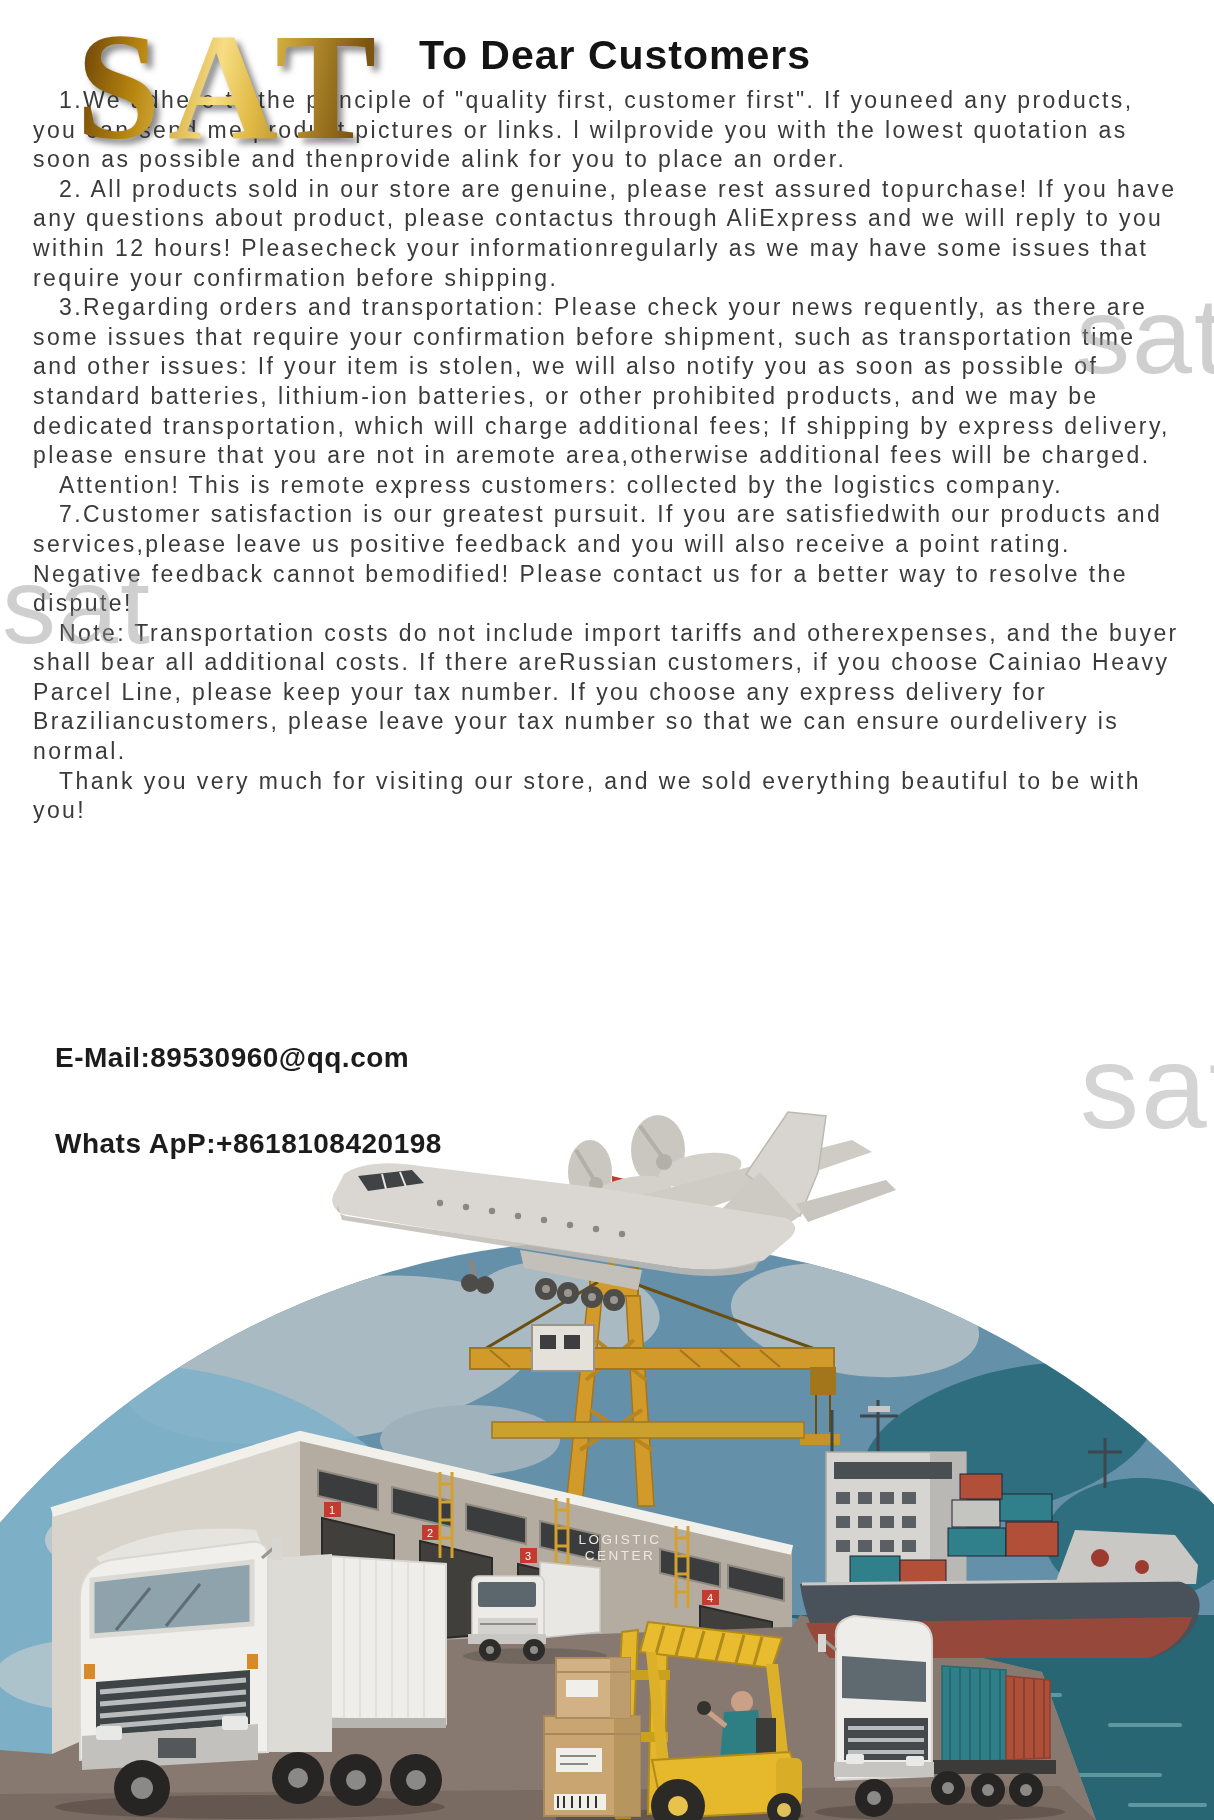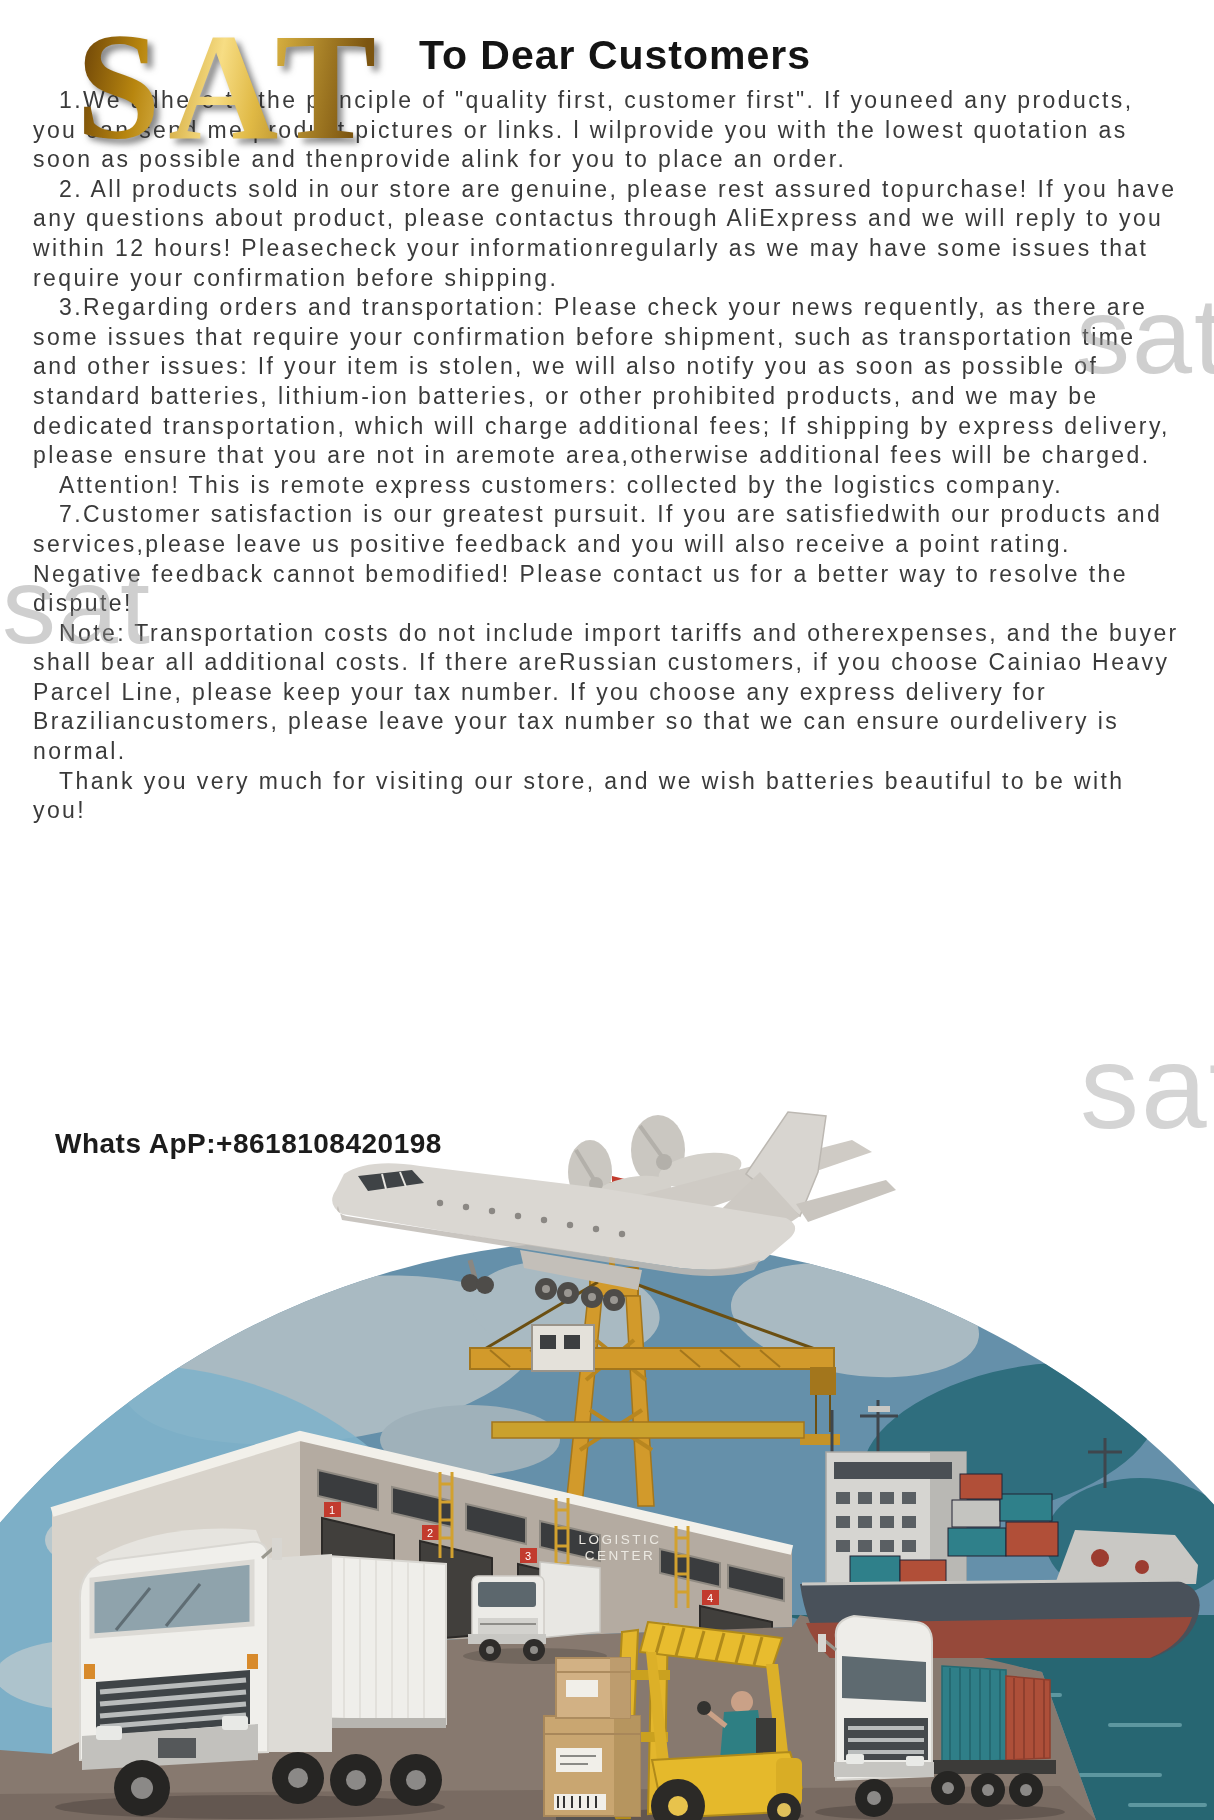--- a/index.html
+++ b/index.html
@@ -40,23 +40,24 @@
   <div class="watermark wm2">sat</div>
   <div class="watermark wm3">sat</div>
 
   <div class="body-text">
     <p>1.We adhere to the principle of "quality first, customer first". If youneed any products, you can send me product pictures or links. l wilprovide you with the lowest quotation as soon as possible and thenprovide alink for you to place an order.</p>
     <p>2. All products sold in our store are genuine, please rest assured topurchase! If you have any questions about product, please contactus through AliExpress and we will reply to you within 12 hours! Pleasecheck your informationregularly as we may have some issues that require your confirmation before shipping.</p>
     <p>3.Regarding orders and transportation: Please check your news requently, as there are some issues that require your confirmation before shipment, such as transportation time and other issues: If your item is stolen, we will also notify you as soon as possible of standard batteries, lithium-ion batteries, or other prohibited products, and we may be dedicated transportation, which will charge additional fees;  If shipping by express delivery, please ensure that you are not in aremote area,otherwise additional fees will be charged.</p>
     <p>Attention! This is remote express customers: collected by the logistics company.</p>
     <p>7.Customer satisfaction is our greatest pursuit. If you are satisfiedwith our products and services,please leave us positive feedback and you will also receive a point rating. Negative feedback cannot bemodified! Please contact us for a better way to resolve the dispute!</p>
     <p>Note: Transportation costs do not include import tariffs and otherexpenses, and the buyer shall bear all additional costs. If there areRussian customers, if you choose Cainiao Heavy Parcel Line, please keep your tax number. If you choose any express delivery for Braziliancustomers, please leave your tax number so that we can ensure ourdelivery is normal.</p>
-    <p>Thank you very much for visiting our store, and we wish batteries beautiful to be with you!</p>
+    <p>Thank you very much for visiting our store, and we sold everything beautiful to be with you!</p>
   </div>
 
+  <div class="contact email">E-Mail:89530960@qq.com</div>
   <div class="contact whatsapp">Whats ApP:+8618108420198</div>
 
   <svg class="illustration" viewBox="0 0 1214 710" xmlns="http://www.w3.org/2000/svg">
     <defs>
       <clipPath id="globeClip">
           <circle cx="615" cy="940" r="810"></circle>
         </clipPath>
     </defs>
 
     <g>

